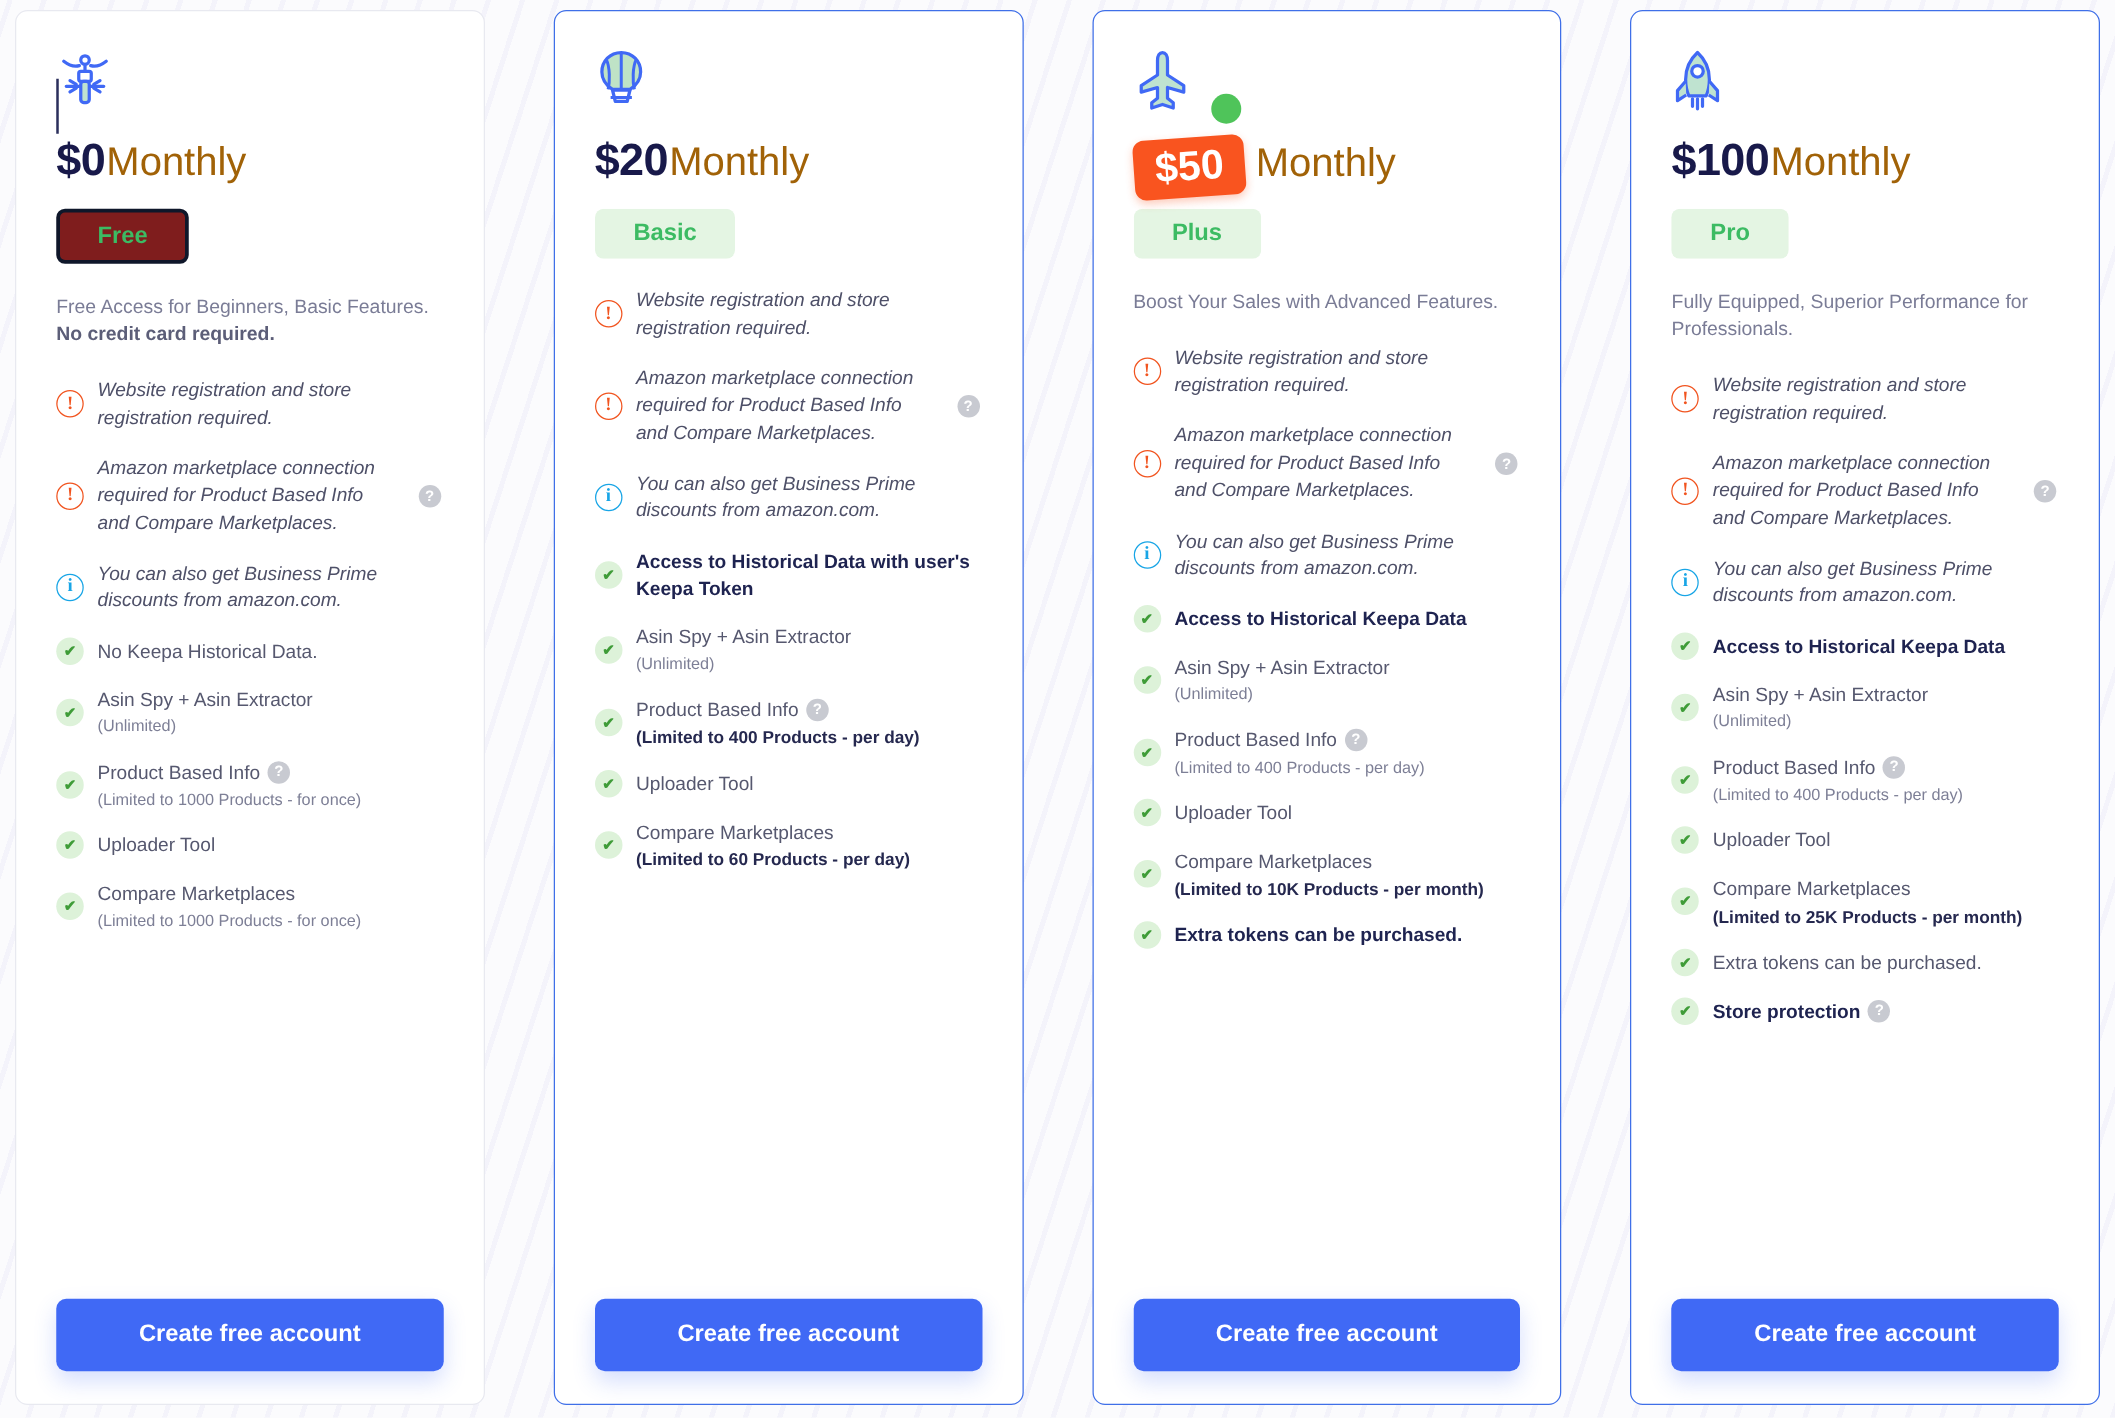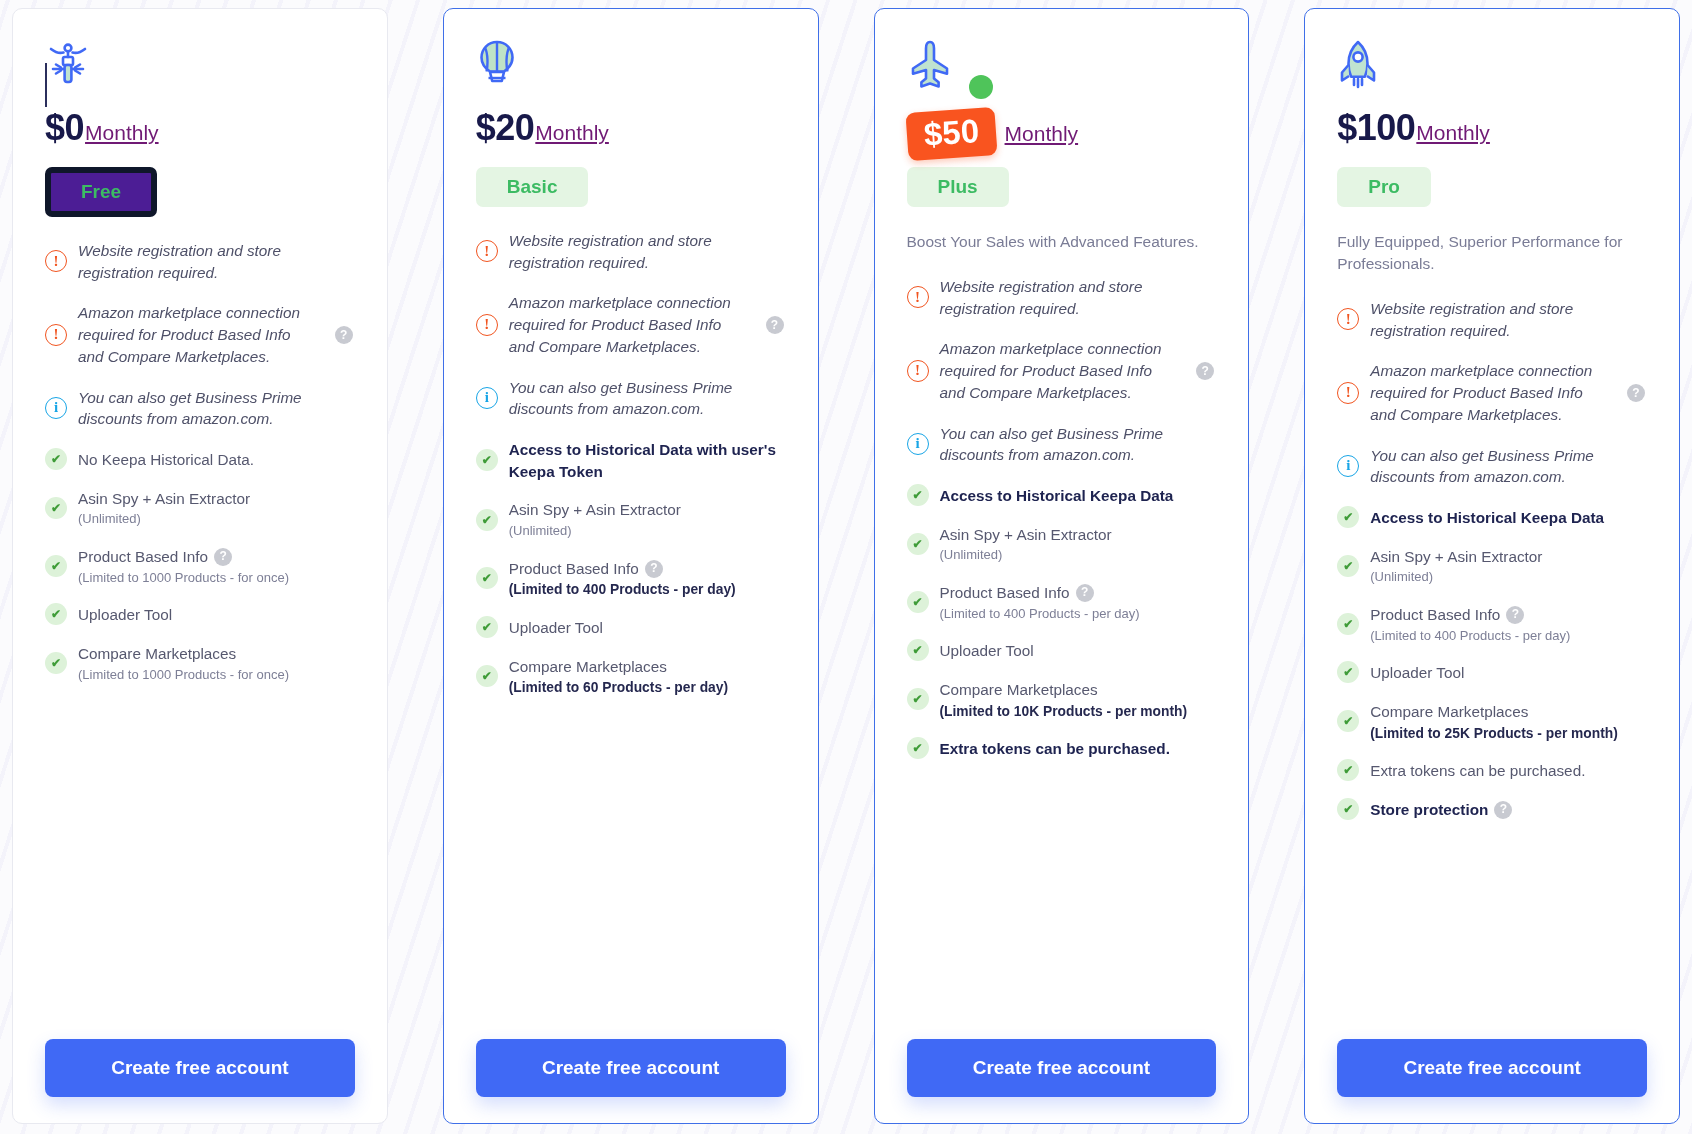--- a/index.html
+++ b/index.html
@@ -83,25 +83,24 @@
     height: 46px;
     position: relative;
   }
   .price-amount {
     font-size: 36px;
     font-weight: bold;
     color: #18194a;
     letter-spacing: -0.5px;
   }
   .price-period {
-    font-size: 21px;
-    color: #701a75;
+    font-size: 32px;
+    color: #a16207;
     font-weight: 400;
     margin-left: 1px;
-    text-decoration: underline;
   }
 
   .price-tag {
     display: inline-block;
     background: #f9541f;
     color: #fff;
     font-size: 33px;
     font-weight: bold;
     padding: 4px 17px 6px 17px;
     border-radius: 9px;
@@ -115,22 +114,22 @@
   .plan-badge {
     margin-top: 14px;
     align-self: flex-start;
     font-size: 19px;
     font-weight: bold;
     color: #3cbb63;
     padding: 8px 30px;
     border-radius: 7px;
   }
   .plan-badge.outline {
-    border: 6px solid #0f172a;
-    background: #4c1d95;
+    border: 3px solid #0f172a;
+    background: #7f1d1d;
   }
   .plan-badge.filled {
     background: #e4f5e3;
     border: 1px solid transparent;
   }
 
   .tagline {
     margin-top: 24px;
     font-size: 15.5px;
     line-height: 1.42;
@@ -271,20 +270,21 @@
       <path d="M11 25.5l5 3M35 25.5l-5 3" stroke="#4069f5" stroke-width="2.6" stroke-linecap="round"></path>
       <path d="M11 34.5l5-3M35 34.5l-5-3" stroke="#4069f5" stroke-width="2.6" stroke-linecap="round"></path>
     </svg>
         <span class="icon-tick"></span>
       </div>
       <div class="price-row">
         <span class="price-amount">$0</span>
         <span class="price-period">Monthly</span>
       </div>
       <div class="plan-badge outline">Free</div>
+      <div class="tagline"><span>Free Access for Beginners, Basic Features.</span><br><b>No credit card required.</b></div>
       <div class="features">
         <div class="feature note">
           <span class="f-icon alert">!</span>
           <span class="f-text"><span>Website registration and store registration required.</span></span>
         </div>
         <div class="feature note">
           <span class="f-icon alert">!</span>
           <span class="f-text"><span>Amazon marketplace connection required for Product Based Info and Compare Marketplaces.</span></span>
           <span class="help floated">?</span>
         </div>

